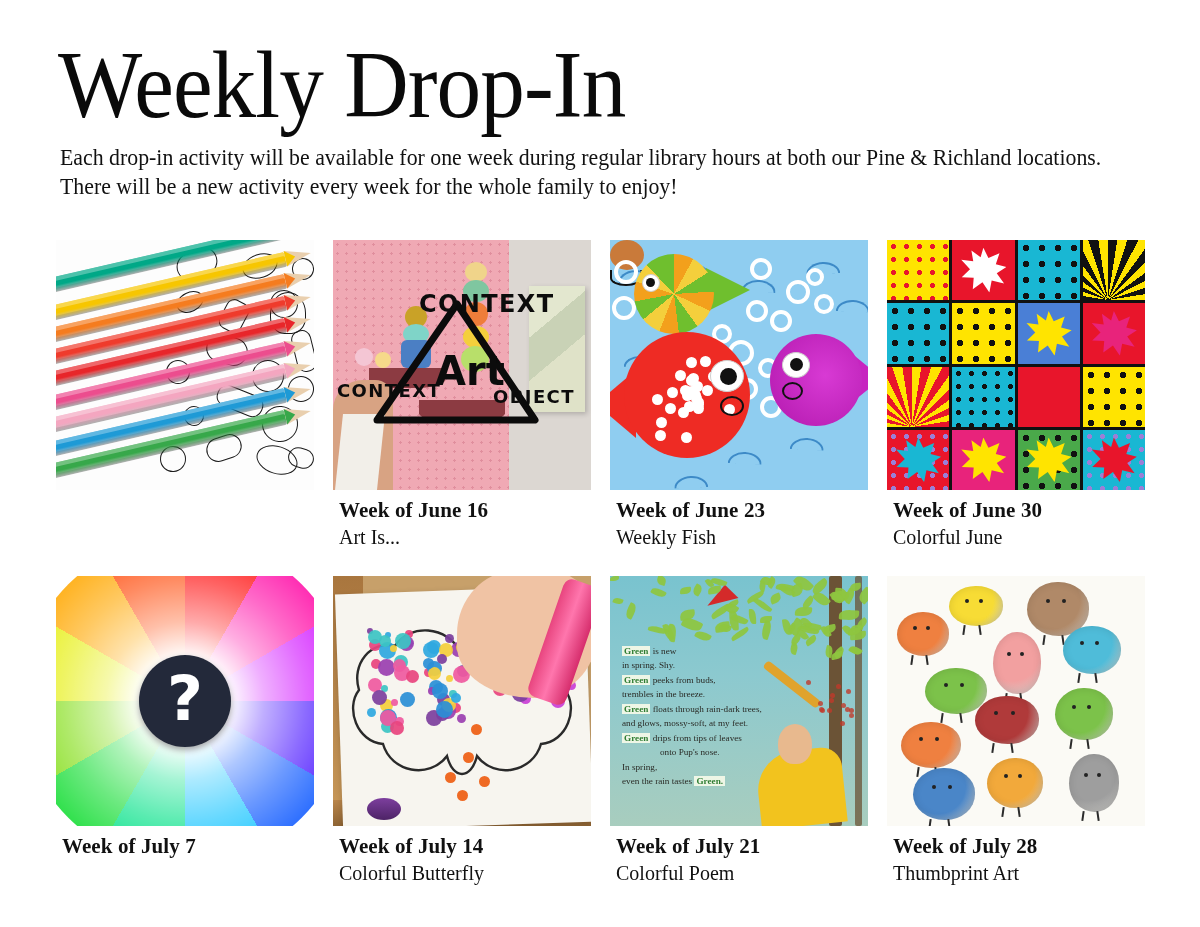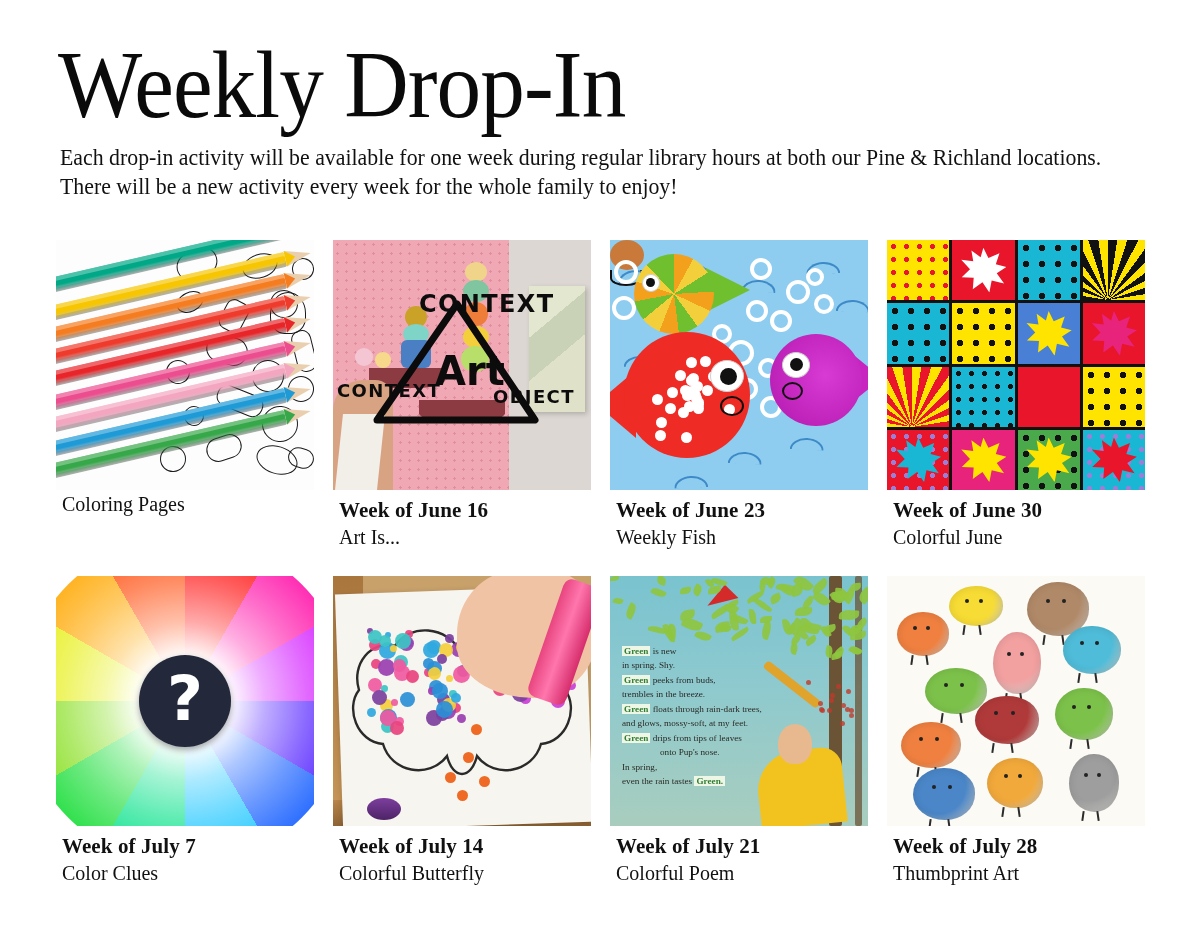--- a/index.html
+++ b/index.html
@@ -204,21 +204,20 @@
           </div>
           <div class="pencil" style="top:222px;background:linear-gradient(180deg,#1e9ad6 0%,#1e9ad6 55%,rgba(0,0,0,.22) 100%);transform:rotate(-13deg);">
             <div class="tip"></div>
             <div class="lead" style="border-left-color: rgb(30, 154, 214); right: -10px;"></div>
           </div>
           <div class="pencil" style="top:244px;background:linear-gradient(180deg,#37a84a 0%,#37a84a 55%,rgba(0,0,0,.22) 100%);transform:rotate(-13deg);">
             <div class="tip"></div>
             <div class="lead" style="border-left-color: rgb(55, 168, 74); right: -10px;"></div>
           </div>
         </div>
-      <div class="cap-sub">Coloring Pages</div>
     </div>
 
     <div class="card">
       <div class="thumb c2" id="t2">
         <div class="gray-l"></div>
         <div class="wall"></div>
         <div class="frame"></div>
         <div class="shelf" style="left:36px;top:128px;width:76px;height:20px;"></div>
         <div class="shelf" style="left:86px;top:160px;width:86px;height:22px;"></div>
         <div class="trink" style="left:72px;top:66px;width:22px;height:22px;background:#c9a227;"></div>
@@ -360,21 +359,20 @@
       <div class="thumb c5">
         <div class="wheelwrap">
           <div class="wheel"></div>
           <div class="fade"></div>
         </div>
         <div class="qmark">
             <span>?</span>
           </div>
       </div>
       <div class="cap-title">Week of July 7</div>
-      <div class="cap-sub">Color Clues</div>
     </div>
 
     <div class="card">
       <div class="thumb c6" id="t6">
         <div class="wood-l"></div>
         <div class="wood-b"></div>
         <div class="paper"></div>
         <svg class="bfly" viewBox="0 0 238 178">
           <path d="M119 34 C104 4 66 4 52 26 C28 20 8 44 16 70 C2 88 14 122 40 124
                    C48 152 86 160 104 136 C110 160 128 160 134 136

